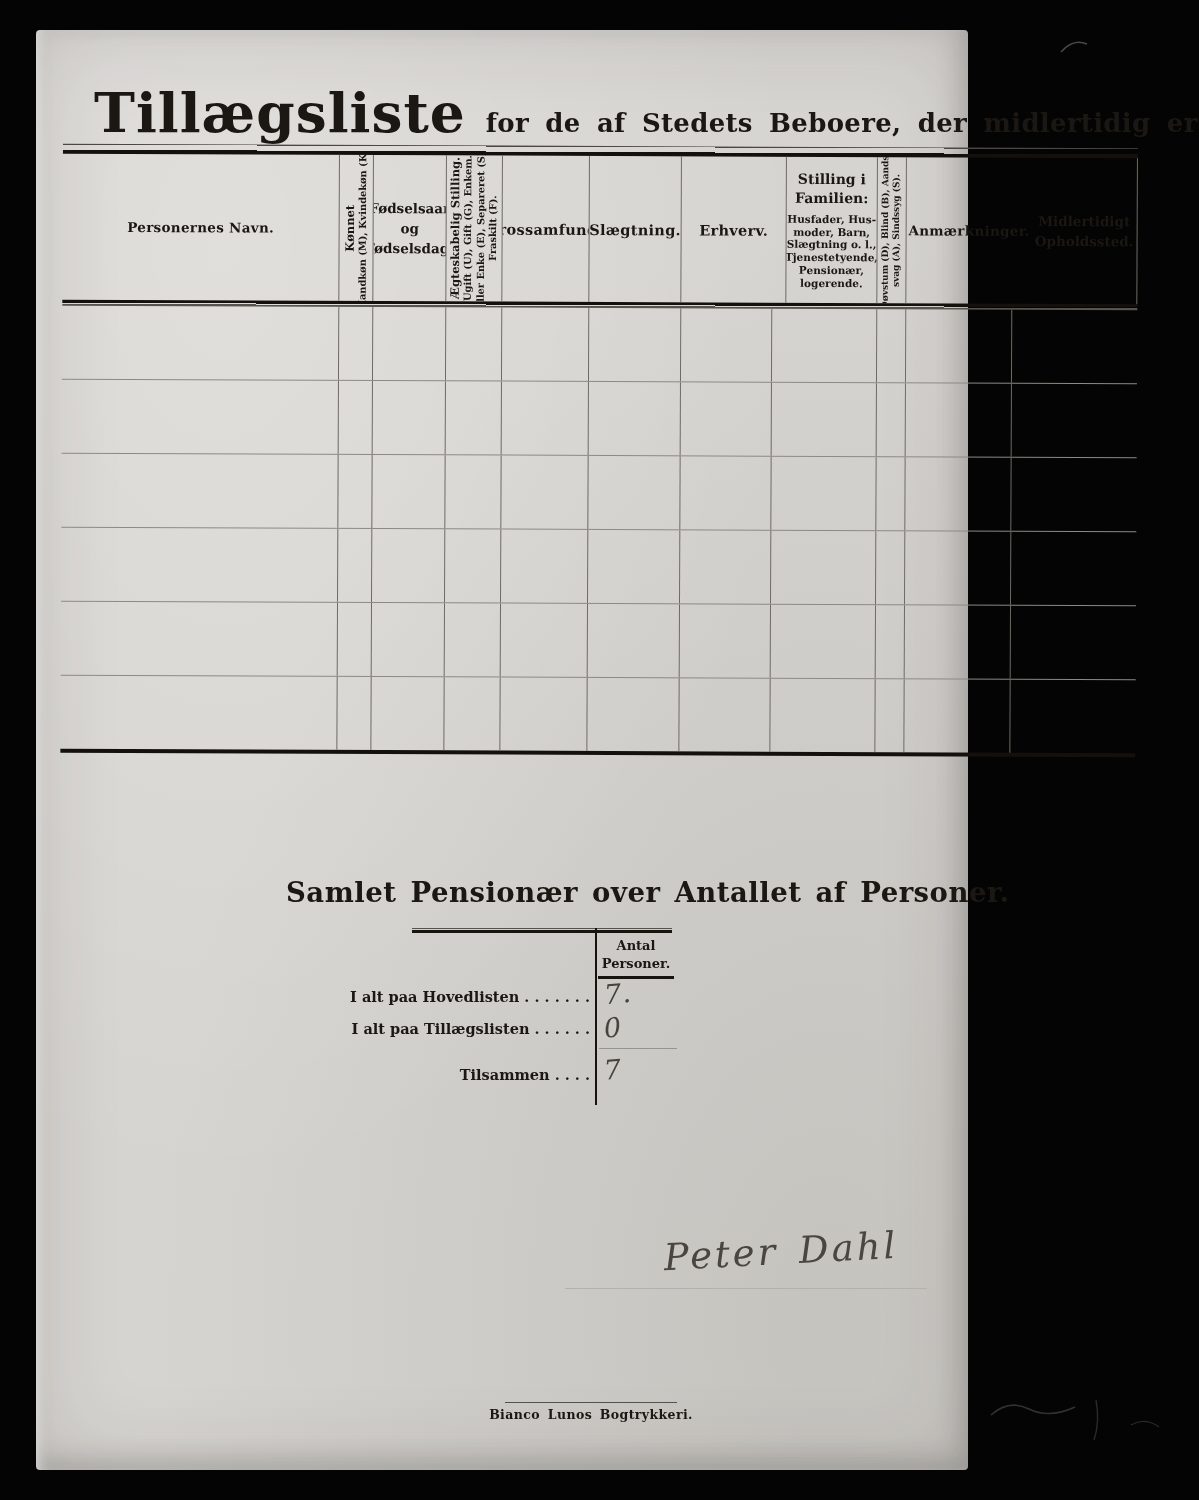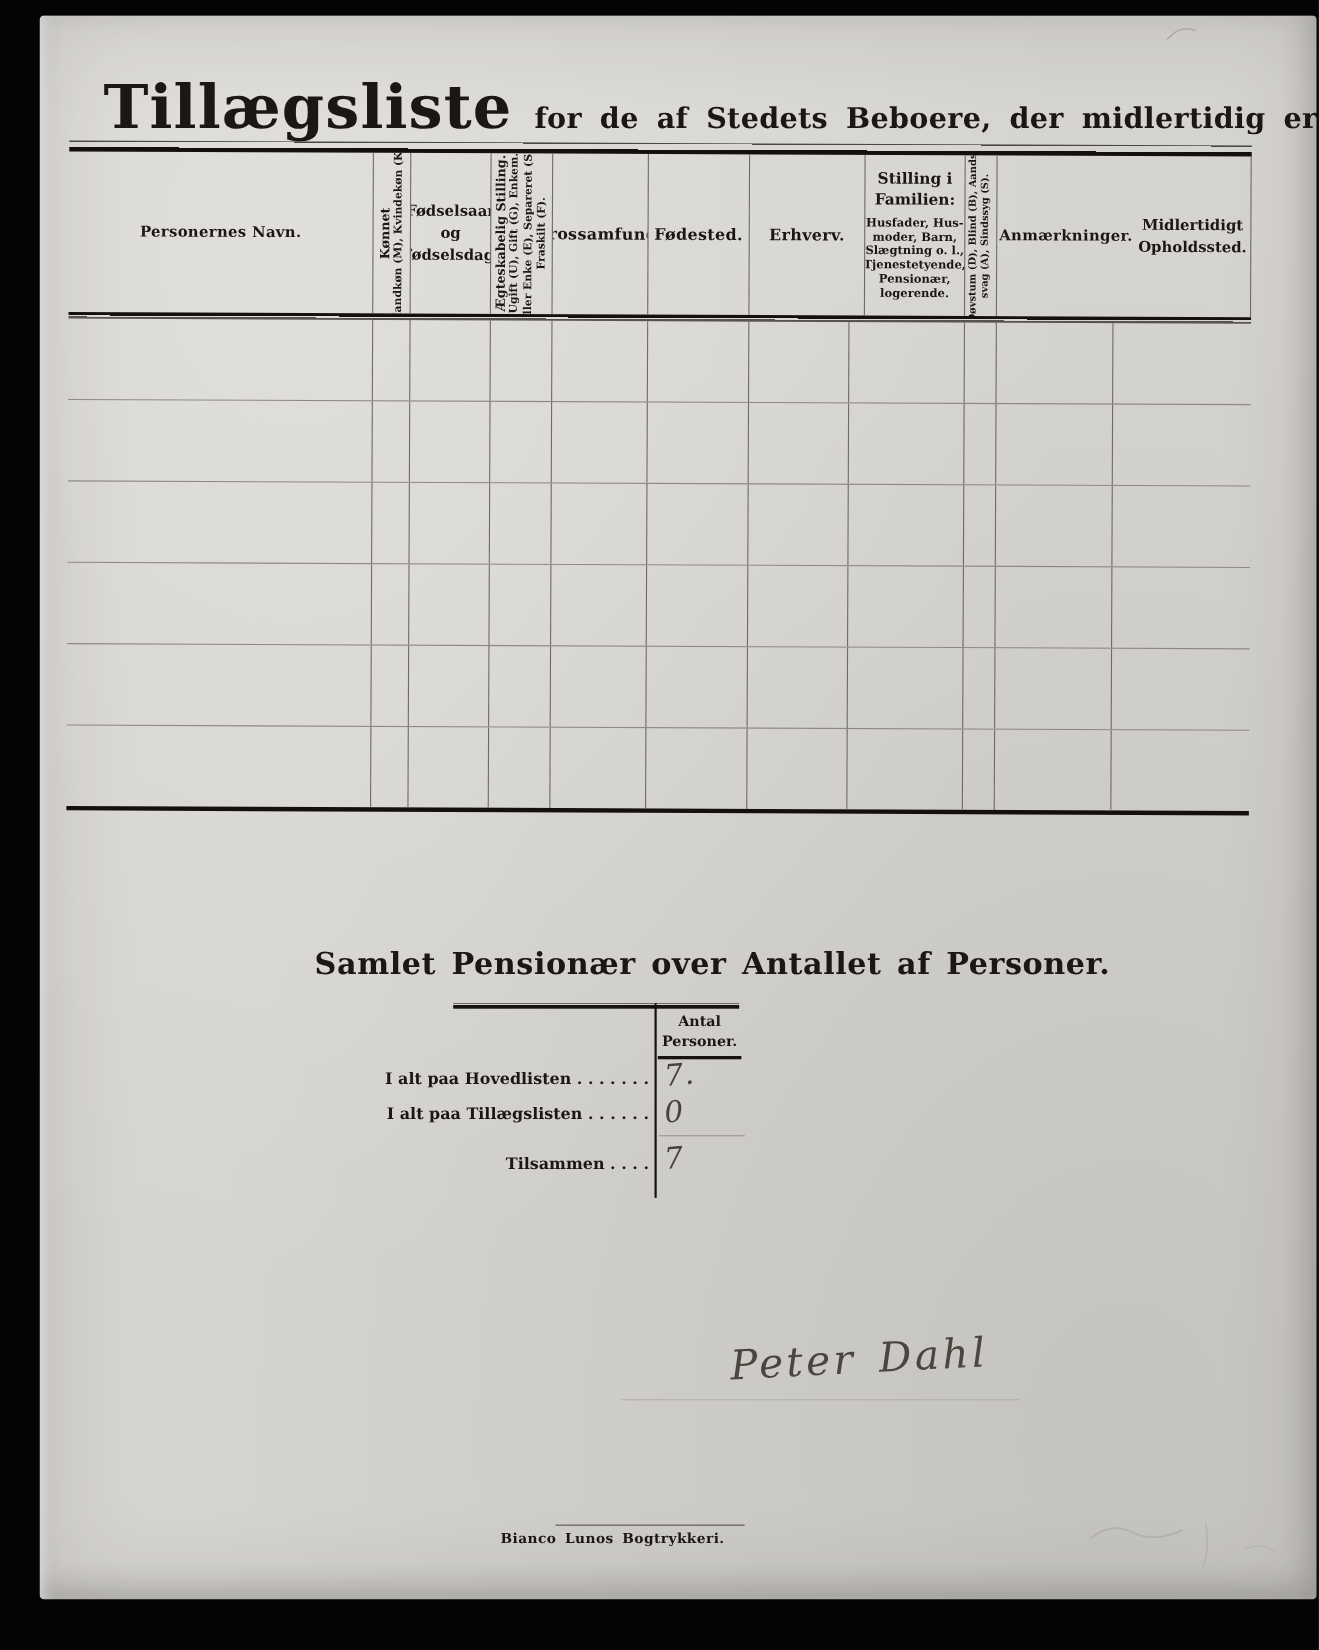--- a/index.html
+++ b/index.html
@@ -5,21 +5,21 @@
   html,body{margin:0;padding:0;}
   body{
     width:1199px;height:1500px;
     background:#040404;
     position:relative;
     overflow:hidden;
     font-family:"DejaVu Serif","Liberation Serif",serif;
     color:#1b1713;
   }
   .paper{
-    position:absolute;left:36px;top:14px;width:1161px;height:1440px;
+    position:absolute;left:36px;top:30px;width:932px;height:1440px;
     background:#d6d4d0;
     background-image:
       radial-gradient(ellipse at 20% 15%, rgba(255,255,255,0.25), rgba(255,255,255,0) 55%),
       radial-gradient(ellipse at 85% 90%, rgba(120,118,110,0.18), rgba(120,118,110,0) 60%);
     box-shadow:
       inset 0 0 90px rgba(40,38,34,0.14),
       inset 10px 0 14px -9px rgba(255,255,255,0.9),
       inset -7px -9px 26px rgba(30,28,24,0.20);
     border-radius:4px;
   }
@@ -107,21 +107,21 @@
   .sig-name{
     position:absolute;left:600px;top:1200px;width:290px;text-align:center;
     font-style:italic;font-size:37px;color:#4a453f;
     transform:rotate(-3deg);letter-spacing:3px;word-spacing:6px;
   }
   .sig-underline{position:absolute;left:529px;top:1258px;width:362px;height:1px;background:#b3b1ab;}
 
   
   .footer-line{position:absolute;left:469px;top:1372px;width:172px;height:1px;background:#55524c;}
   .footer-text{
-    position:absolute;left:419px;top:1377px;width:272px;text-align:left;
+    position:absolute;left:419px;top:1377px;width:272px;text-align:center;
     font-weight:bold;font-size:12.5px;letter-spacing:0.4px;word-spacing:3px;
   }
 
   
   .pencil-marks{position:absolute;left:940px;top:1340px;opacity:0.55;}
   .corner-curl{position:absolute;left:1015px;top:2px;opacity:0.5;}
 </style>
 </head>
 <body>
 
@@ -156,21 +156,21 @@
           <span class="l-main">Ægteskabelig Stilling.</span>
           <span class="l-sub">Ugift (U), Gift (G), Enkem.</span>
           <span class="l-sub">eller Enke (E), Separeret (S),</span>
           <span class="l-sub">Fraskilt (F).</span>
         </div>
       </div>
       <div class="cell hcell c4">
         <span class="h-label big">Trossamfund.</span>
       </div>
       <div class="cell hcell c5">
-        <span class="h-label big">Fødested.</span>
+        <span class="h-label big">Slægtning.</span>
       </div>
       <div class="cell hcell c7">
         <span class="h-label big">Erhverv.</span>
       </div>
       <div class="cell hcell c6">
         <span class="stilling-main">Stilling i</span>
         <span class="stilling-main">Familien:</span>
         <span class="stilling-gap"></span>
         <span class="stilling-sub">Husfader, Hus-</span>
         <span class="stilling-sub">moder, Barn,</span>

